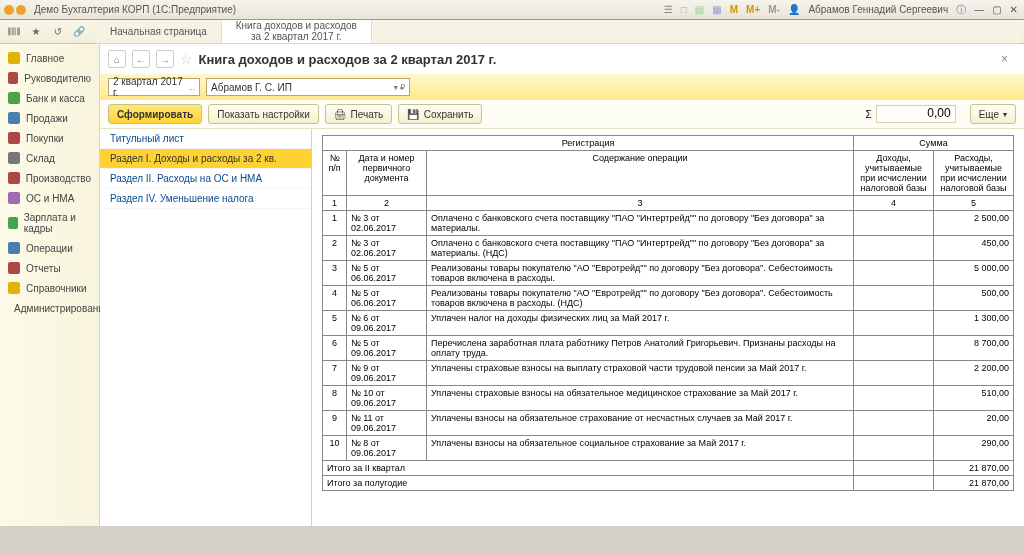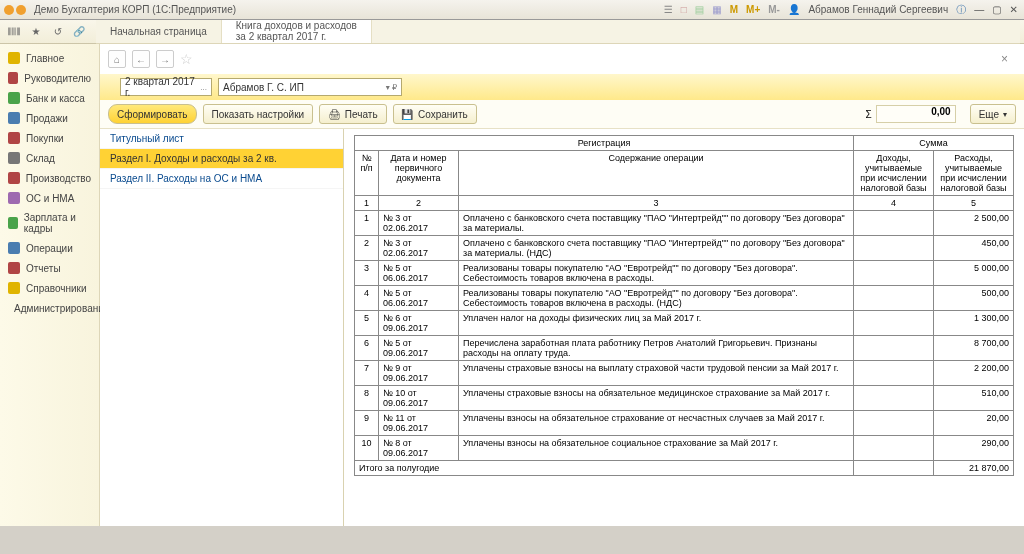--- a/index.html
+++ b/index.html
@@ -6,42 +6,42 @@
 body { background: #d4d0c8; font-size: 10px; overflow: hidden; }
 .titlebar { background: linear-gradient(#f5f3ed,#e8e4d8); height: 20px; display: flex; align-items: center; padding: 0 4px; border-bottom: 1px solid #999; }
 .titlebar .cir { width: 10px; height: 10px; border-radius: 50%; margin-right: 2px; }
 .titlebar .title { flex: 1; margin-left: 6px; color: #555; font-size: 10px; }
 .titlebar .right-icons { display: flex; gap: 4px; align-items: center; font-size: 10px; color: #555; }
 .titlebar .right-icons span { padding: 0 2px; }
 .toolbar { background: linear-gradient(#f9f6ea,#f2eed9); height: 24px; border-bottom: 1px solid #ccc5a8; display: flex; align-items: center; padding: 0 4px; gap: 2px; }
 .toolbar .tb-btn { width: 20px; height: 20px; display: flex; align-items: center; justify-content: center; color: #666; }
 .tabs { background: #f6f3e4; height: 28px; display: flex; border-bottom: 1px solid #ddd6b8; }
 .tab { padding: 4px 14px; border-right: 1px solid #e5dfc4; font-size: 10px; color: #555; display: flex; flex-direction: column; justify-content: center; line-height: 1.1; cursor: pointer; }
-.tab.active { background: #fff; }
+.tab.active { background: #fff; align-items: center; }
 .main { display: flex; height: calc(100vh - 72px); }
 .sidebar { width: 100px; background: linear-gradient(to right,#fdfae8,#f8f4dd); border-right: 1px solid #ddd6b8; padding-top: 4px; }
 .sb-item { display: flex; align-items: center; gap: 6px; padding: 4px 8px; font-size: 10px; color: #444; cursor: pointer; }
 .sb-item .sb-ico { width: 12px; height: 12px; display: inline-block; }
 .content { flex: 1; background: #fff; display: flex; flex-direction: column; }
 .content-header { display: flex; align-items: center; gap: 6px; padding: 6px 8px; }
 .hb { width: 18px; height: 18px; border: 1px solid #ccc; border-radius: 2px; background: #fefefe; display: flex; align-items: center; justify-content: center; font-size: 10px; color: #777; cursor: pointer; }
 .page-title { font-weight: bold; font-size: 13px; color: #333; }
 .close-x { margin-left: auto; color: #888; font-size: 12px; padding: 0 8px; cursor: pointer; }
-.filter-row { background: linear-gradient(#fff7cc,#ffe98a); padding: 4px 20px; display: flex; gap: 6px; align-items: center; }
+.filter-row { background: linear-gradient(#fff7cc,#ffe98a); padding: 4px 8px; display: flex; gap: 6px; align-items: center; }
 .combo { background: #fff; border: 1px solid #b5a96e; height: 18px; display: flex; align-items: center; padding: 0 4px; font-size: 10px; color: #333; }
 .combo.period { width: 92px; }
-.combo.org { width: 184px; }
+.combo.org { width: 204px; }
 .combo .dd { margin-left: auto; color: #777; font-size: 8px; }
 .action-row { background: #fefdf5; border-bottom: 1px solid #e7e1c6; padding: 4px 8px; display: flex; gap: 6px; align-items: center; }
 .btn { border: 1px solid #c9c08f; background: linear-gradient(#fffef5,#f5efce); height: 20px; padding: 0 8px; border-radius: 3px; display: flex; align-items: center; font-size: 10px; color: #333; cursor: pointer; gap: 4px; }
-.btn.primary { background: linear-gradient(#ffe97a,#ffd234); font-weight: normal; border-radius: 9px; }
+.btn.primary { background: linear-gradient(#ffe97a,#ffd234); font-weight: bold; }
 .sum-box { margin-left: auto; display: flex; align-items: center; gap: 4px; }
-.sum-field { border: 1px solid #d6cfa8; background: #fffef8; height: 18px; width: 80px; text-align: right; padding: 0 4px; font-size: 10px; font-weight: bold; }
+.sum-field { border: 1px solid #d6cfa8; background: #fffef8; height: 18px; width: 80px; text-align: right; padding: 0 4px; font-size: 12px; }
 .split { display: flex; flex: 1; overflow: hidden; }
-.left-list { width: 244px; border-right: 1px solid #d9d2b0; background: #fff; }
+.left-list { width: 212px; border-right: 1px solid #d9d2b0; background: #fff; }
 .ll-item { padding: 4px 10px; font-size: 10px; color: #0a4b8f; cursor: pointer; border-bottom: 1px solid #f5f5f5;}
 .ll-item.active { background: #ffd234; color: #333; }
 .report { flex: 1; overflow: auto; padding: 6px 10px; background: #fff; }
 .report-title { text-align: center; font-size: 11px; margin-bottom: 6px; color: #333; }
 table.rep { border-collapse: collapse; width: 100%; font-size: 9px; }
 table.rep th, table.rep td { border: 1px solid #888; padding: 2px 4px; vertical-align: top; }
 table.rep th { font-weight: normal; text-align: center; background: #fff; }
 .num-col { width: 24px; text-align: center; }
 .date-col { width: 80px; }
 .amt { text-align: right; width: 80px; }
@@ -142,20 +142,21 @@
         <span>Администрирование</span>
       </div>
     </div>
 
   <div class="content">
     <div class="content-header">
       <div class="hb">⌂</div>
       <div class="hb">←</div>
       <div class="hb">→</div>
       <span style="color:#ccc;font-size:14px">☆</span>
+      <span class="page-title">Книга доходов и расходов за 2 квартал 2017 г.</span>
       <span class="close-x">×</span>
     </div>
 
     <div class="filter-row">
       <div class="combo period">
         <span>2 квартал 2017 г.</span>
         <span class="dd">...</span>
       </div>
       <div class="combo org">
         <span>Абрамов Г. С. ИП</span>
@@ -186,20 +187,21 @@
           <span>Еще</span> 
           <span style="font-size:8px">▾</span>
         </div>
     </div>
 
     <div class="split">
       <div class="left-list" id="sectionlist">
           <div class="ll-item">Титульный лист</div>
           <div class="ll-item active">Раздел I. Доходы и расходы за 2 кв.</div>
           <div class="ll-item">Раздел II. Расходы на ОС и НМА</div>
+          <div class="ll-item">Раздел IV. Уменьшение налога</div>
         </div>
       <div class="report">
         <table class="rep">
           <thead>
             <tr>
               <th colspan="3">Регистрация</th>
               <th colspan="2">Сумма</th>
             </tr>
             <tr>
               <th class="num-col">№ п/п</th>
@@ -281,20 +283,25 @@
   <td class="amt">20,00</td>
               </tr>
               <tr>
                 <td class="num-col">10</td>
   <td class="date-col">№ 8 от 09.06.2017</td>
   <td>Уплачены взносы на обязательное социальное страхование за Май 2017 г.</td>
   <td class="amt"></td>
   <td class="amt">290,00</td>
               </tr>
               <tr class="tot">
+                <td colspan="3">Итого за II квартал</td>
+  <td class="amt"></td>
+  <td class="amt">21 870,00</td>
+              </tr>
+              <tr class="tot">
                 <td colspan="3">Итого за полугодие</td>
   <td class="amt"></td>
   <td class="amt">21 870,00</td>
               </tr>
             </tbody>
         </table>
       </div>
     </div>
   </div>
 </div>

